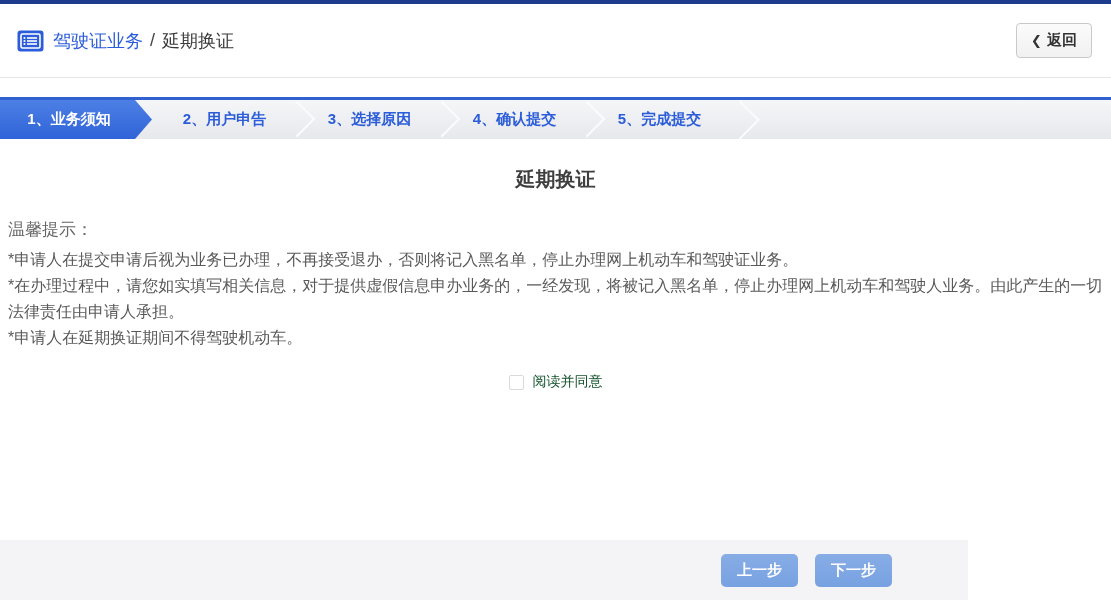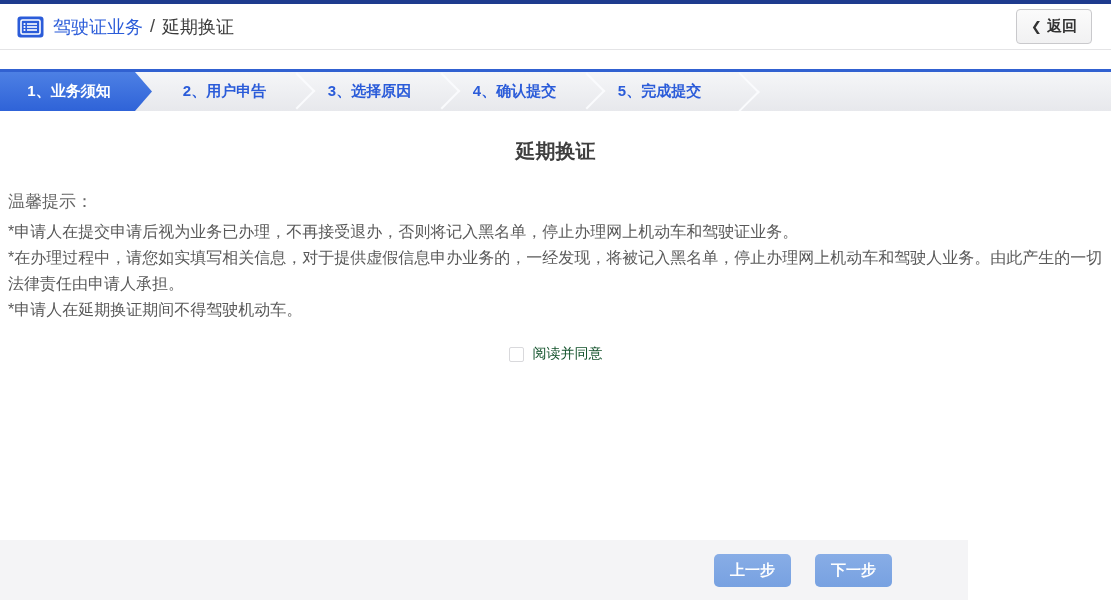--- a/index.html
+++ b/index.html
@@ -1,21 +1,21 @@
 <!DOCTYPE html>
 <html><head>
 <meta charset="utf-8">
 <style>
   * { margin:0; padding:0; box-sizing:border-box; }
   html,body { width:1111px; height:609px; background:#fff; overflow:hidden;
     font-family:"Liberation Sans","DejaVu Sans",sans-serif; }
 
   .top-border { height:4px; background:#1e3b8e; width:100%; }
 
-  .header { height:46px; background:#fff; border-bottom:1px solid #e4e4e6;
+  .header { height:74px; background:#fff; border-bottom:1px solid #e4e4e6;
     display:flex; align-items:center; padding:0 19px 0 17px; }
   .crumb-icon { width:27px; height:22px; margin-right:9px; flex:0 0 auto; }
   .crumb-root { color:#2b5cd9; font-size:18px; }
   .crumb-sep { color:#444; font-size:18px; margin:0 7px; }
   .crumb-cur { color:#3a3a3a; font-size:18px; }
   .spacer { flex:1; }
   .back-btn { width:76px; height:35px; background:linear-gradient(#fbfbfb,#f1f1f2);
     border:1px solid #c9c9cc; border-radius:4px; display:flex; align-items:center;
     justify-content:center; cursor:pointer; color:#333; font-size:15px; }
   .back-chevron { font-size:13px; margin-right:5px; color:#333; font-weight:bold; }
@@ -52,21 +52,21 @@
     border-radius:2px; cursor:pointer; }
   .agree-label { font-size:14px; color:#14532d; margin-left:9px; cursor:pointer; }
 
   .footer-band { position:absolute; left:0; top:540px; width:968px; height:60px;
     background:#f4f4f6; display:flex; align-items:center; justify-content:flex-end;
     padding-right:76px; }
   .step-btn { width:77px; height:33px; border:none; border-radius:5px;
     background:linear-gradient(#88ade6,#77a1e1); color:#fff; font-size:15px;
     font-weight:bold; cursor:pointer;
     font-family:"Liberation Sans","DejaVu Sans",sans-serif; }
-  .step-btn + .step-btn { margin-left:24px; }
+  .step-btn + .step-btn { margin-left:17px; }
 </style>
 </head>
 <body>
 
 <div class="top-border"></div>
 
 <div class="header">
   <svg class="crumb-icon" viewBox="0 0 27 22">
     <rect x="0.5" y="0.5" width="26" height="21" rx="3" fill="#2b5cd9"></rect>
     <rect x="4" y="4" width="19" height="14" rx="1.5" fill="none" stroke="#fff" stroke-width="1.6"></rect>

